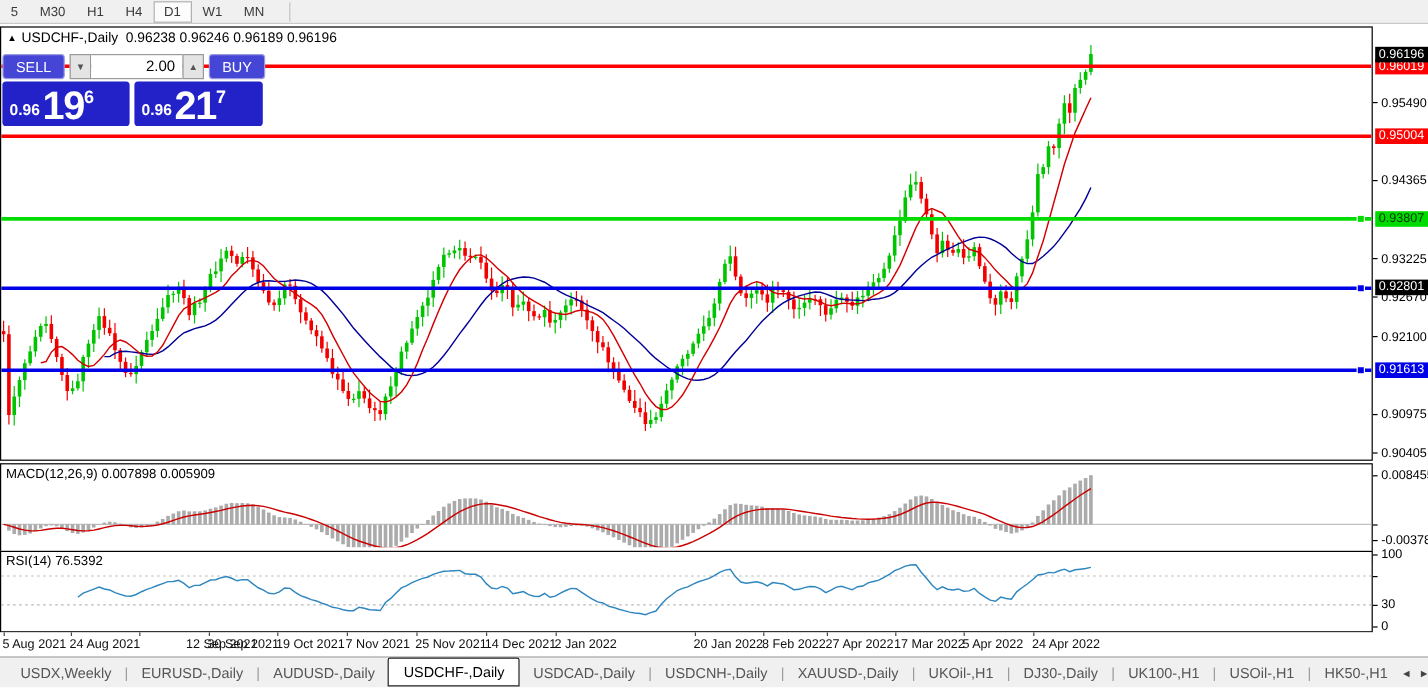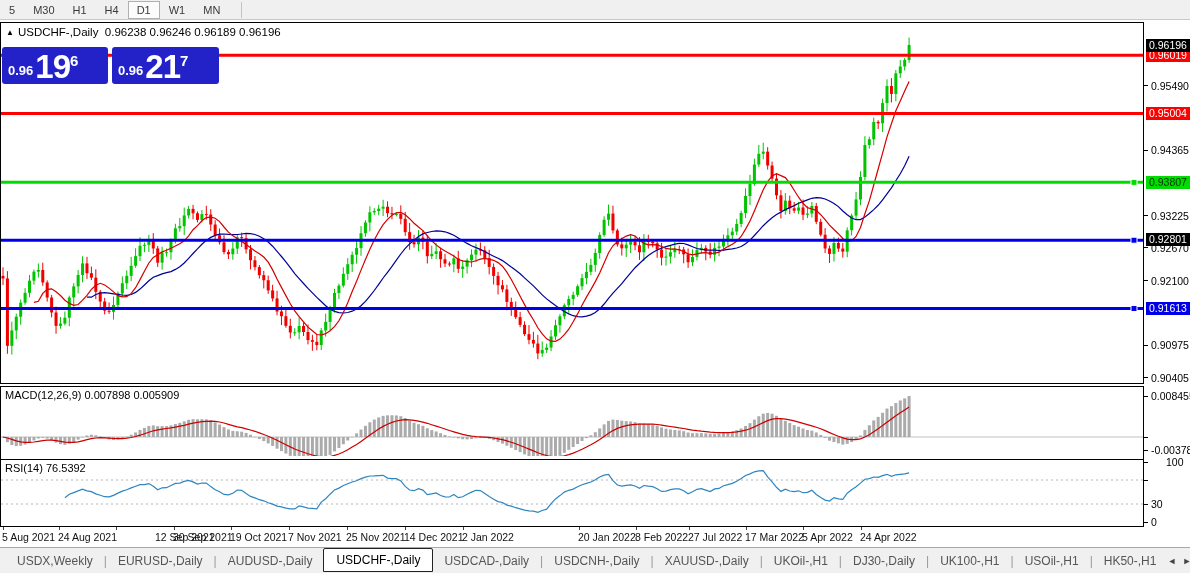--- a/index.html
+++ b/index.html
@@ -496,20 +496,29 @@
       <rect x="1130" y="214.2125000000002" width="6" height="6" fill="#0000e8" stroke="#ffffff" stroke-width="1"></rect>
       <line x1="0" y1="285.5225000000002" x2="1142" y2="285.5225000000002" stroke="#0000e8" stroke-width="3"></line>
       <rect x="1130" y="282.5225000000002" width="6" height="6" fill="#0000e8" stroke="#ffffff" stroke-width="1"></rect>
     </svg>
   </div>
 <div id="chart-title">
   <span class="arrow">▲</span><span>USDCHF-,Daily</span>&nbsp;&nbsp;<span>0.96238 0.96246 0.96189 0.96196</span>
 </div>
 
 <div id="trade-panel">
+  <div class="tp-row1">
+    <div class="tp-btn" id="sell-btn">SELL</div>
+    <div class="vol-group">
+      <div class="spin-btn">▼</div>
+      <div id="vol-field">2.00</div>
+      <div class="spin-btn">▲</div>
+    </div>
+    <div class="tp-btn" id="buy-btn">BUY</div>
+  </div>
   <div class="tp-row2">
     <div class="price-box" id="sell-price-box">
       <span class="pb-small">0.96</span>
       <span class="pb-big">19</span>
       <span class="pb-sup">6</span>
     </div>
     <div class="price-box" id="buy-price-box">
       <span class="pb-small">0.96</span>
       <span class="pb-big">21</span>
       <span class="pb-sup">7</span>
@@ -764,21 +773,21 @@
     <div class="date-label" style="left: 346px;">25 Nov 2021</div>
     <div class="date-tick" style="left: 405px;"></div>
     <div class="date-label" style="left: 404px;">14 Dec 2021</div>
     <div class="date-tick" style="left: 463px;"></div>
     <div class="date-label" style="left: 462px;">2 Jan 2022</div>
     <div class="date-tick" style="left: 579px;"></div>
     <div class="date-label" style="left: 578px;">20 Jan 2022</div>
     <div class="date-tick" style="left: 636px;"></div>
     <div class="date-label" style="left: 635px;">8 Feb 2022</div>
     <div class="date-tick" style="left: 689px;"></div>
-    <div class="date-label" style="left: 688px;">27 Jul 2022</div>
+    <div class="date-label" style="left: 688px;">27 Apr 2022</div>
     <div class="date-tick" style="left: 746px;"></div>
     <div class="date-label" style="left: 745px;">17 Mar 2022</div>
     <div class="date-tick" style="left: 803px;"></div>
     <div class="date-label" style="left: 802px;">5 Apr 2022</div>
     <div class="date-tick" style="left: 861px;"></div>
     <div class="date-label" style="left: 860px;">24 Apr 2022</div>
   </div>
 
 <div id="tab-bar">
     <div class="tab">USDX,Weekly</div>
@@ -827,20 +836,20 @@
 <div class="axis-label" style="top: 175.868px; background: rgb(0, 220, 0); color: rgb(0, 51, 0);">0.93807</div>
 <div class="axis-label" style="top: 233px; background: #000000; color: rgb(255, 255, 255);">0.92801</div>
 <div class="axis-label" style="top: 302.022px; background: rgb(0, 0, 232); color: rgb(255, 255, 255);">0.91613</div>
 <div class="axis-label" style="top: 38.5px; background: rgb(0, 0, 0); color: rgb(255, 255, 255);">0.96196</div>
 <div class="axis-plain" style="top: 390px;">0.008455</div>
 <div class="axis-dash" style="top: 395.5px;"></div>
 <div class="axis-plain" style="top: 431px; padding-left: 48px;">0.00</div>
 <div class="axis-dash" style="top: 436.5px;"></div>
 <div class="axis-plain" style="top: 444px;">-0.00378</div>
 <div class="axis-dash" style="top: 449.5px;"></div>
-<div class="axis-plain" style="top: 456px; margin-left: 15px;">100</div>
+<div class="axis-plain" style="top: 456px;">100</div>
 <div class="axis-dash" style="top: 461.5px;"></div>
 <div class="axis-plain" style="top: 474px; margin-left: 40px;">70</div>
 <div class="axis-dash" style="top: 479.5px;"></div>
 <div class="axis-plain" style="top: 498px;">30</div>
 <div class="axis-dash" style="top: 503.5px;"></div>
 <div class="axis-plain" style="top: 516px;">0</div>
 <div class="axis-dash" style="top: 521.5px;"></div>
 
 </body></html>

